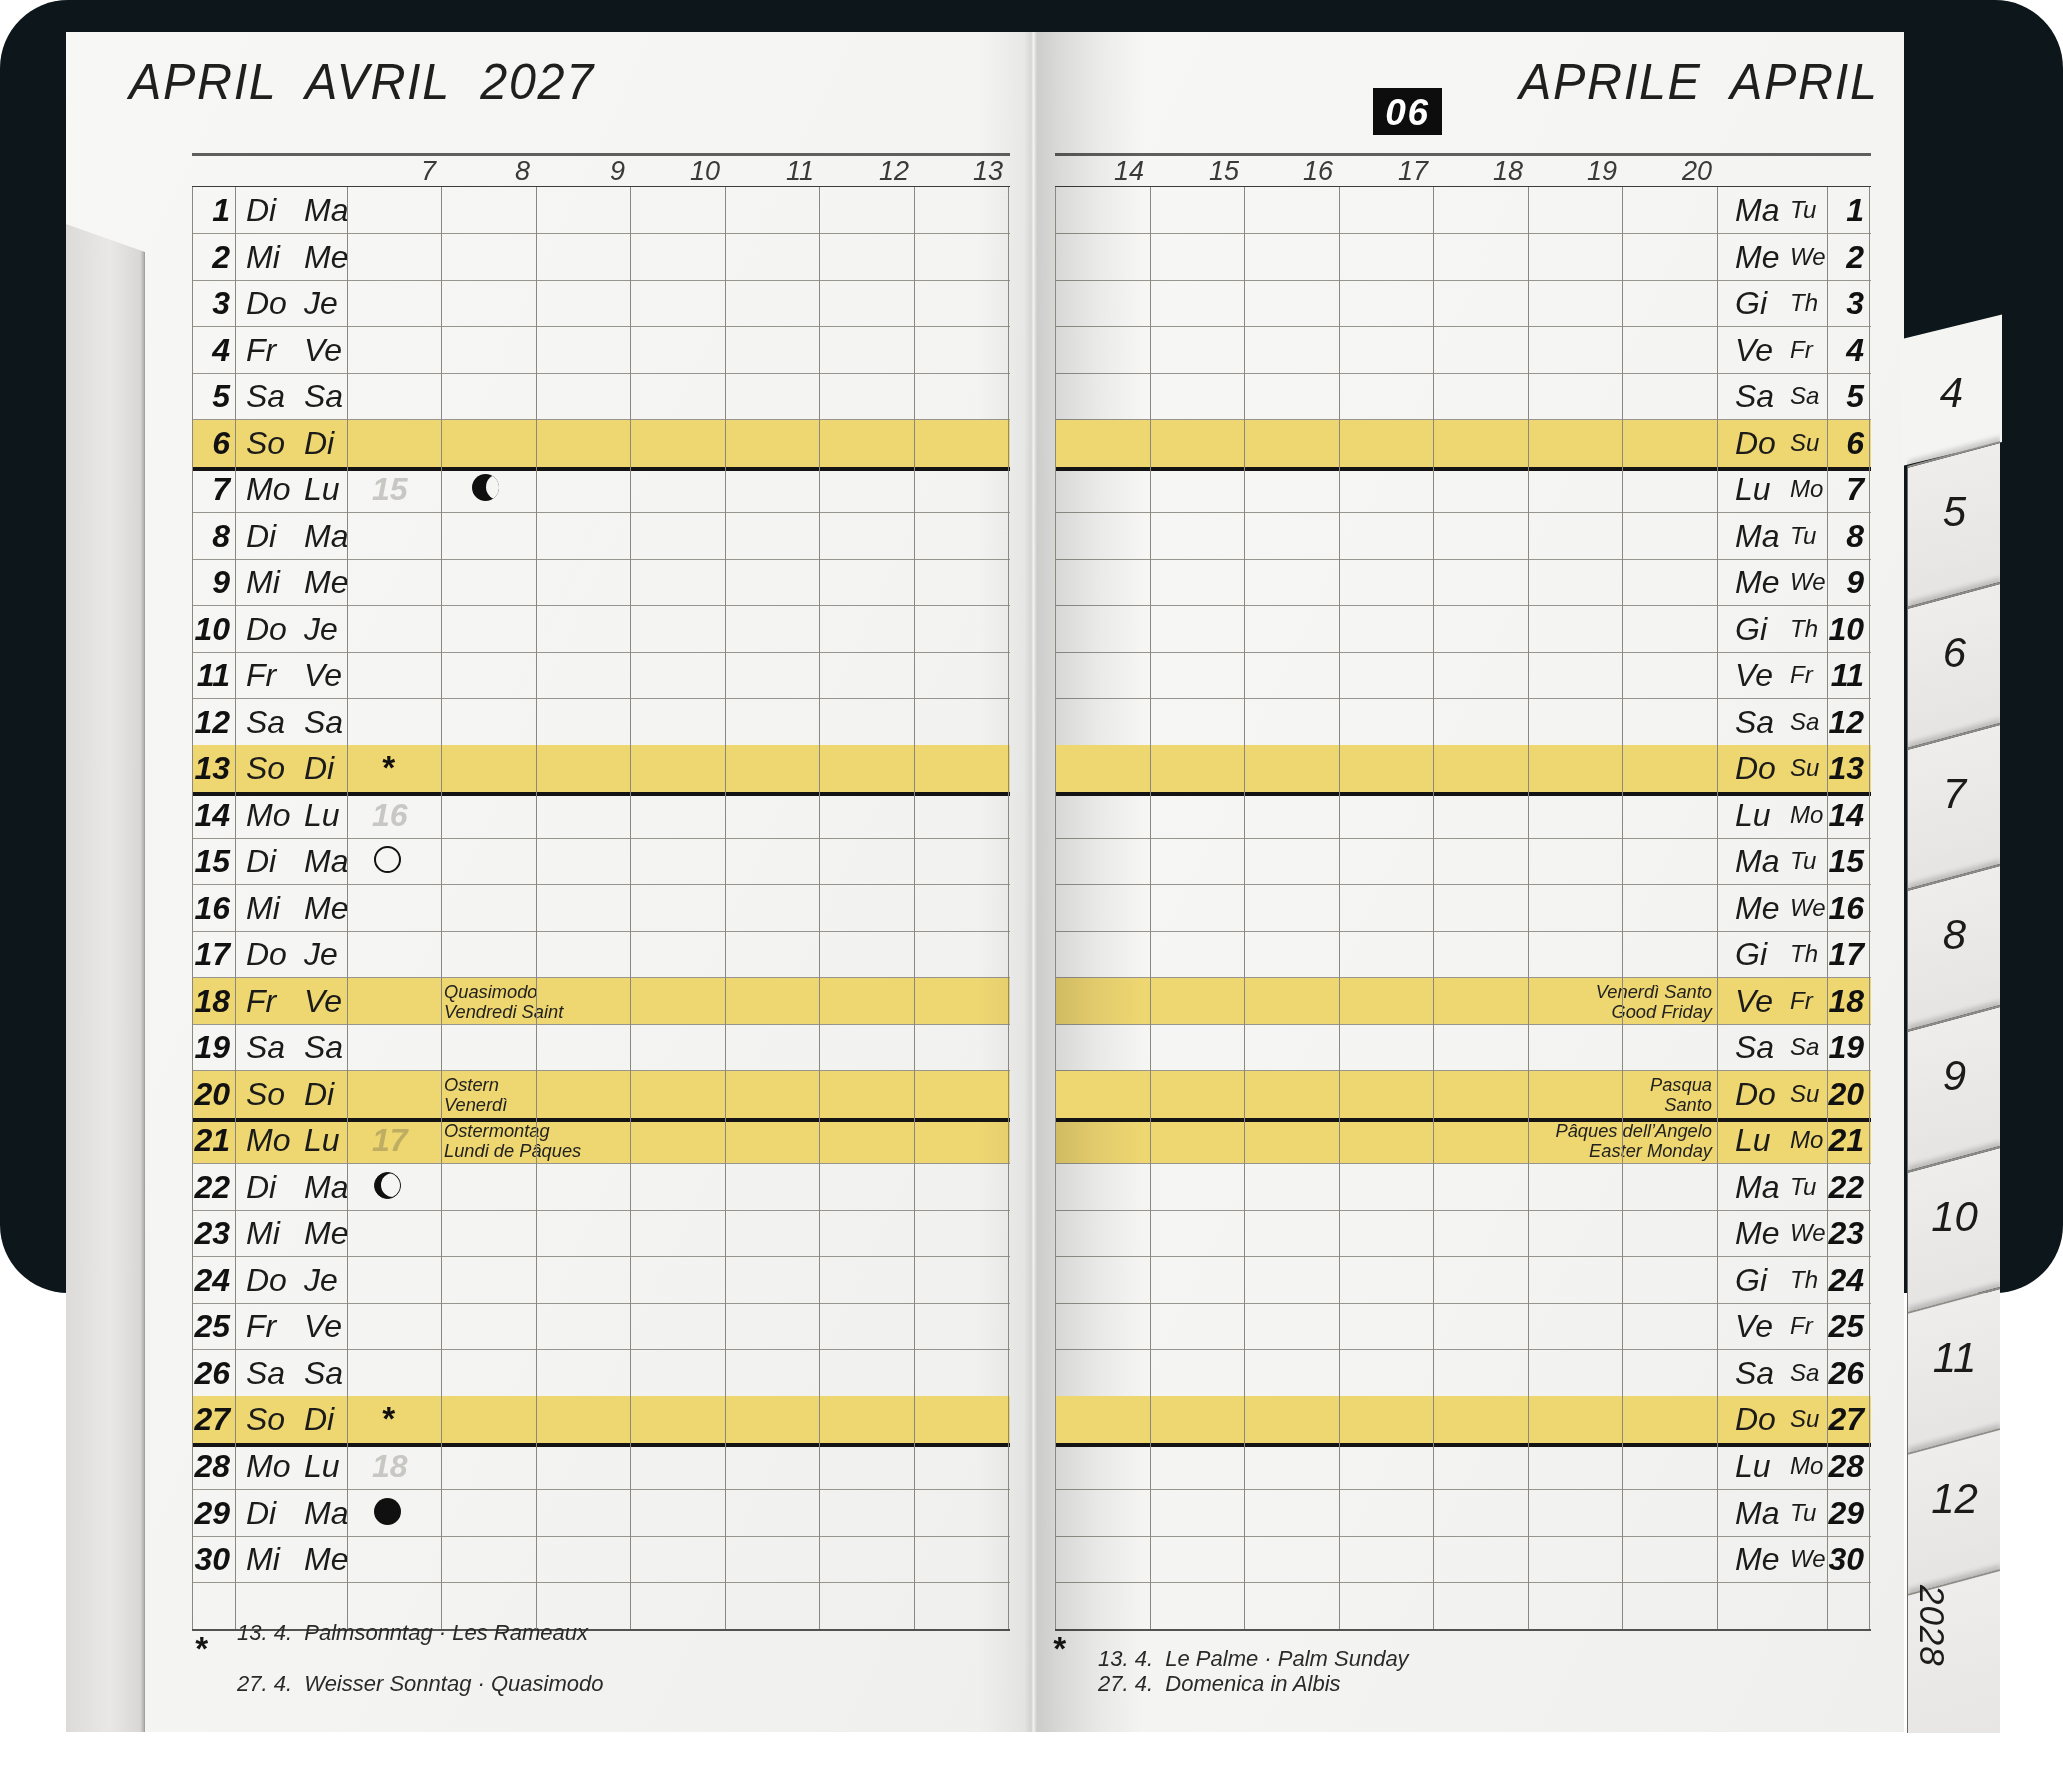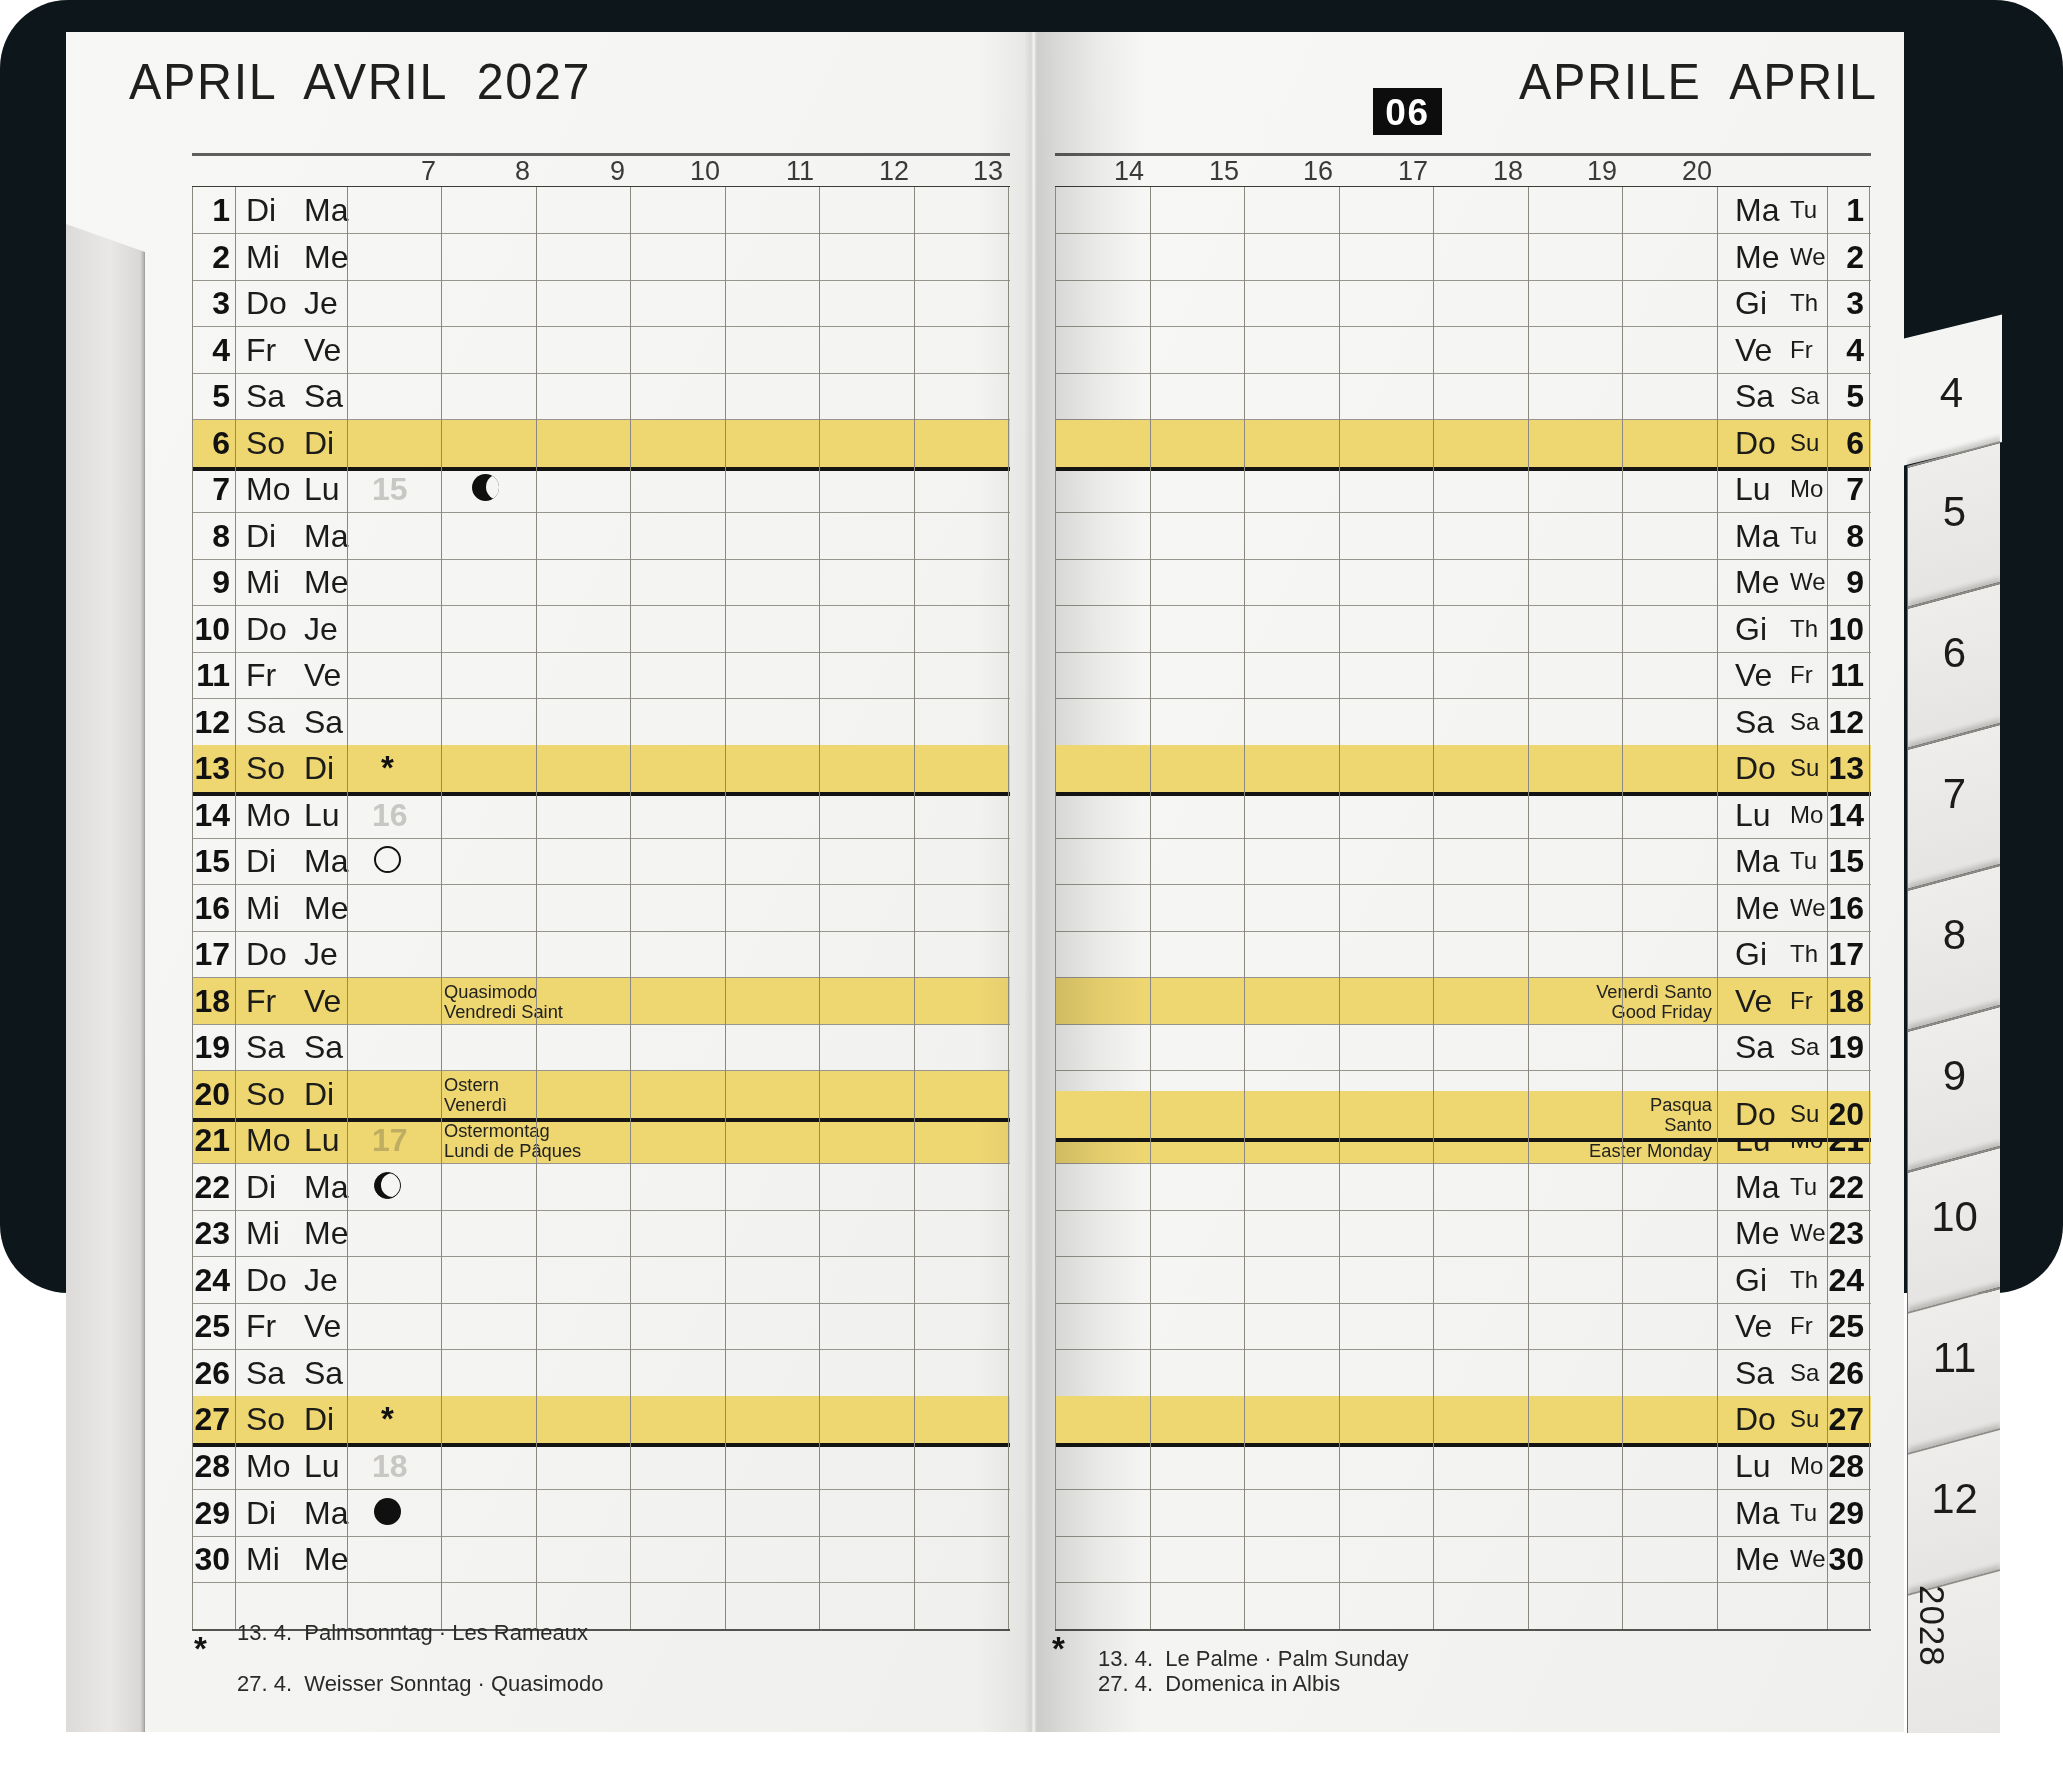--- a/index.html
+++ b/index.html
@@ -1,17 +1,17 @@
 <!DOCTYPE html>
 <html style="font-size:14px"><head>
 <meta charset="utf-8">
 <style>
   html,body{margin:0;padding:0;width:2063px;height:1768px;background:#ffffff;overflow:hidden;
     font-family:"Liberation Sans","DejaVu Sans",sans-serif;}
-  .stage{position:absolute;inset:0;width:2063px;height:1293px;}
+  .stage{position:absolute;inset:0;width:2063px;height:1293px;font-style:italic;}
   .cover{position:absolute;inset:0;background:#0c161b;border-radius:68px;}
   .page{position:absolute;top:32px;height:1700px;background:linear-gradient(115deg,#f7f7f6 0%,#f4f4f2 55%,#efefed 100%);}
   #page-left{left:66px;width:966px;}
   #page-right{left:1032px;width:872px;}
   
   .wedge{position:absolute;left:66px;top:224px;width:79px;height:1508px;
     background:linear-gradient(90deg,#dcdbd9 0%,#e9e8e6 55%,#d8d7d5 94%,#aeadab 99%,#8f8e8c 100%);
     clip-path:polygon(0 0,100% 28px,100% 100%,0 100%);}
   
   .gutter{position:absolute;left:978px;top:32px;width:166px;height:1700px;pointer-events:none;
@@ -388,21 +388,21 @@
           </div>
           <div class="la-r">Ve</div>
           <div class="lb-r">Fr</div>
           <div class="dnum-r">18</div>
         </div>
         <div class="row" style="top: 837px;">
           <div class="la-r">Sa</div>
           <div class="lb-r">Sa</div>
           <div class="dnum-r">19</div>
         </div>
-        <div class="row sun yellow" style="top: 884px; margin-top: 20px;">
+        <div class="row sun yellow" style="top: 884px;">
           <div class="hol-r">
             <div>Pasqua</div>
             <div>Santo</div>
           </div>
           <div class="la-r">Do</div>
           <div class="lb-r">Su</div>
           <div class="dnum-r">20</div>
         </div>
         <div class="row yellow" style="top: 930px;">
           <div class="hol-r">

